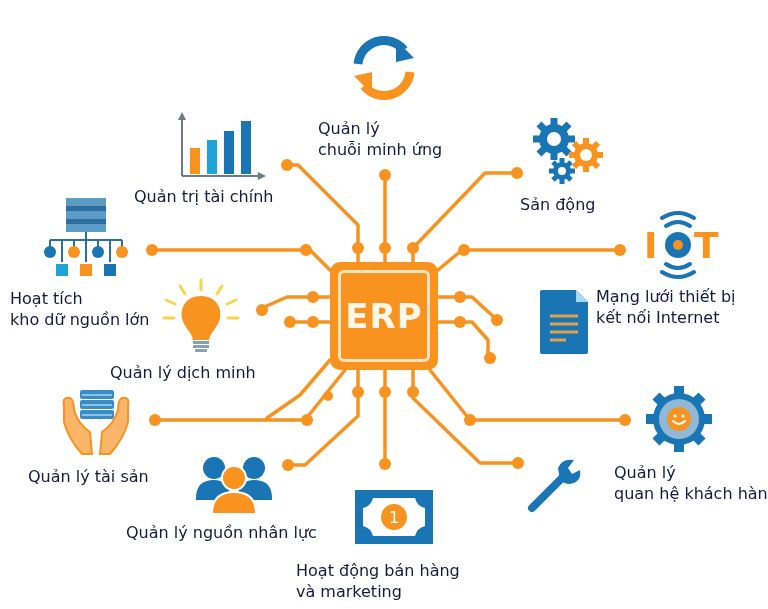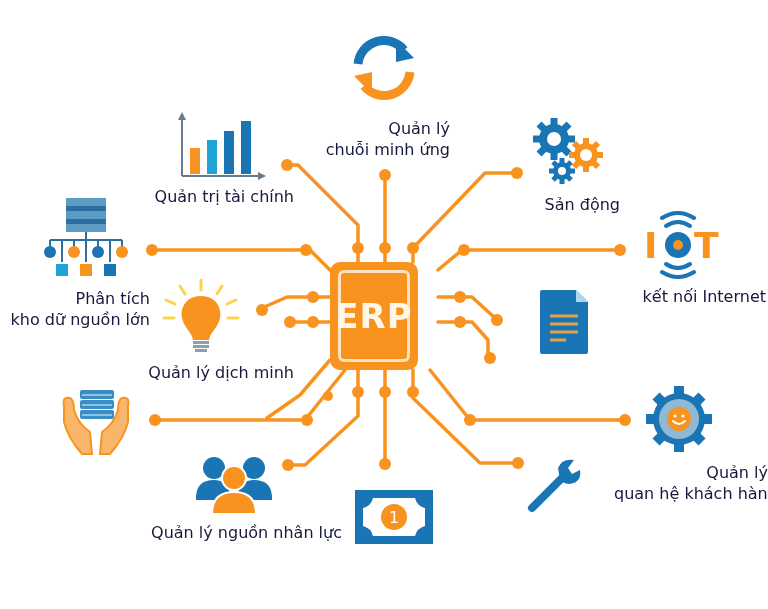--- a/index.html
+++ b/index.html
@@ -1,22 +1,22 @@
 <!DOCTYPE html>
 <html><head>
 <meta charset="utf-8">
 <style>
   html, body { margin:0; padding:0; background:#ffffff; }
   body { width:768px; height:609px; position:relative; overflow:hidden;
          font-family:"DejaVu Sans", "Liberation Sans", sans-serif; color:#14193a; }
   .stage { position:absolute; left:0; top:0; width:768px; height:609px; }
   svg.circuit { position:absolute; left:0; top:0; }
-  .lbl { position:absolute; font-size:16px; line-height:21px; text-align:right; white-space:nowrap; color:#161a3c; }
+  .lbl { position:absolute; font-size:16px; line-height:21px; text-align:left; white-space:nowrap; color:#161a3c; }
   .icon { position:absolute; }
-  .chip { position:absolute; left:330px; top:262px; width:88px; height:108px; background:#f7931e;
+  .chip { position:absolute; left:330px; top:262px; width:108px; height:108px; background:#f7931e;
           border-radius:10px; }
   .chip-inner { position:absolute; left:8px; top:8px; right:8px; bottom:8px; border:3px solid #fde3c0;
           border-radius:6px; display:flex; align-items:center; justify-content:center; }
   .chip-text { color:#fff6ea; font-family:"DejaVu Sans", sans-serif; font-weight:bold; font-size:34px; letter-spacing:1px; }
 </style>
 </head>
 <body>
 
 <div class="stage">
 
@@ -149,20 +149,21 @@
     <circle cx="40" cy="37" r="13" fill="#1a75b5"></circle>
     <circle cx="40" cy="37" r="5" fill="#f7931e"></circle>
     <g stroke="#1a75b5" stroke-width="4" fill="none" stroke-linecap="round">
       <path d="M28 18 Q40 10 52 18"></path>
         <path d="M24 10 Q40 0 56 10"></path>
       <path d="M28 56 Q40 64 52 56"></path>
         <path d="M24 64 Q40 74 56 64"></path>
     </g>
   </svg>
   <div class="lbl" style="left:596px;top:286px;width:170px">
+    <div>Mạng lưới thiết bị</div>
     <div>kết nối Internet</div>
   </div>
 
   <svg class="icon" style="left:38px;top:196px" width="96" height="84" viewBox="0 0 96 84">
     <rect x="28" y="2" width="40" height="8" fill="#5b9bc4"></rect>
     <rect x="28" y="10" width="40" height="5" fill="#2a6f9e"></rect>
     <rect x="28" y="15" width="40" height="8" fill="#5b9bc4"></rect>
     <rect x="28" y="23" width="40" height="5" fill="#2a6f9e"></rect>
     <rect x="28" y="28" width="40" height="8" fill="#5b9bc4"></rect>
     <g stroke="#2a6f9e" stroke-width="2" fill="none">
@@ -177,21 +178,21 @@
     </g>
     <circle cx="12" cy="56" r="6" fill="#1a75b5"></circle>
     <circle cx="36" cy="56" r="6" fill="#f7931e"></circle>
     <circle cx="60" cy="56" r="6" fill="#1a75b5"></circle>
     <circle cx="84" cy="56" r="6" fill="#f7931e"></circle>
     <rect x="18" y="68" width="12" height="12" fill="#1fa3d6"></rect>
     <rect x="42" y="68" width="12" height="12" fill="#f7931e"></rect>
     <rect x="66" y="68" width="12" height="12" fill="#1a75b5"></rect>
   </svg>
   <div class="lbl" style="left:10px;top:288px;width:140px">
-    <div>Phân tích</div>
+    <div>Hoạt tích</div>
     <div>kho dữ nguồn lớn</div>
   </div>
 
   <svg class="icon" style="left:158px;top:278px" width="86" height="80" viewBox="0 0 86 80">
     <g stroke="#fbd34d" stroke-width="3" stroke-linecap="round">
       <line x1="43" y1="2" x2="43" y2="12"></line>
       <line x1="22" y1="8" x2="27" y2="16"></line>
         <line x1="64" y1="8" x2="59" y2="16"></line>
       <line x1="8" y1="22" x2="17" y2="26"></line>
         <line x1="78" y1="22" x2="69" y2="26"></line>
@@ -221,20 +222,21 @@
     <rect x="20" y="12" width="34" height="9" rx="2" fill="#3a8cc4"></rect>
     <rect x="20" y="22" width="34" height="9" rx="2" fill="#3a8cc4"></rect>
     <g stroke="#a8d6f0" stroke-width="1.5">
         <line x1="22" y1="7" x2="52" y2="7"></line>
         <line x1="22" y1="17" x2="52" y2="17"></line>
         <line x1="22" y1="27" x2="52" y2="27"></line>
       </g>
     <path d="M4 18 Q2 8 10 10 Q14 12 14 22 Q18 36 30 44 L32 66 L22 66 Q8 50 4 34 Z" fill="#f9b66b" stroke="#f7931e" stroke-width="2"></path>
     <path d="M68 18 Q70 8 62 10 Q58 12 58 22 Q54 36 42 44 L40 66 L50 66 Q64 50 68 34 Z" fill="#f9b66b" stroke="#f7931e" stroke-width="2"></path>
   </svg>
+  <div class="lbl" style="left:28px;top:466px;width:140px">Quản lý tài sản</div>
 
   <svg class="icon" style="left:644px;top:384px" width="70" height="70" viewBox="0 0 70 70">
     <g stroke="#1a75b5" stroke-width="10">
       <line x1="35" y1="2" x2="35" y2="68"></line>
         <line x1="2" y1="35" x2="68" y2="35"></line>
       <line x1="12" y1="12" x2="58" y2="58"></line>
         <line x1="58" y1="12" x2="12" y2="58"></line>
     </g>
     <circle cx="35" cy="35" r="26" fill="#1a75b5"></circle>
     <circle cx="35" cy="35" r="20" fill="#8fb9d4"></circle>
@@ -257,19 +259,23 @@
     <path d="M16 60 Q16 38 38 38 Q60 38 60 60 Z" fill="#f7931e" stroke="#fff" stroke-width="2"></path>
   </svg>
   <div class="lbl" style="left:126px;top:522px;width:216px">Quản lý nguồn nhân lực</div>
 
   <svg class="icon" style="left:355px;top:490px" width="78" height="54" viewBox="0 0 78 54">
     <rect x="0" y="0" width="78" height="54" fill="#1a75b5"></rect>
     <path d="M18 8 L60 8 Q62 16 70 18 L70 36 Q62 38 60 46 L18 46 Q16 38 8 36 L8 18 Q16 16 18 8 Z" fill="#ffffff"></path>
     <circle cx="39" cy="27" r="13" fill="#f7931e"></circle>
     <text x="39" y="33" text-anchor="middle" font-family="DejaVu Sans, sans-serif" font-size="16" fill="#ffffff">1</text>
   </svg>
+  <div class="lbl" style="left:296px;top:560px;width:176px">
+    <div>Hoạt động bán hàng</div>
+    <div>và marketing</div>
+  </div>
 
   <svg class="icon" style="left:524px;top:458px" width="60" height="58" viewBox="0 0 60 58">
     <line x1="8" y1="50" x2="38" y2="20" stroke="#1a75b5" stroke-width="8" stroke-linecap="round"></line>
     <path d="M34 10 Q38 0 50 2 L44 10 L48 16 L56 12 Q58 24 46 26 Q40 26 36 22 Z" fill="#1a75b5"></path>
   </svg>
 
 </div>
 
 </body></html>

